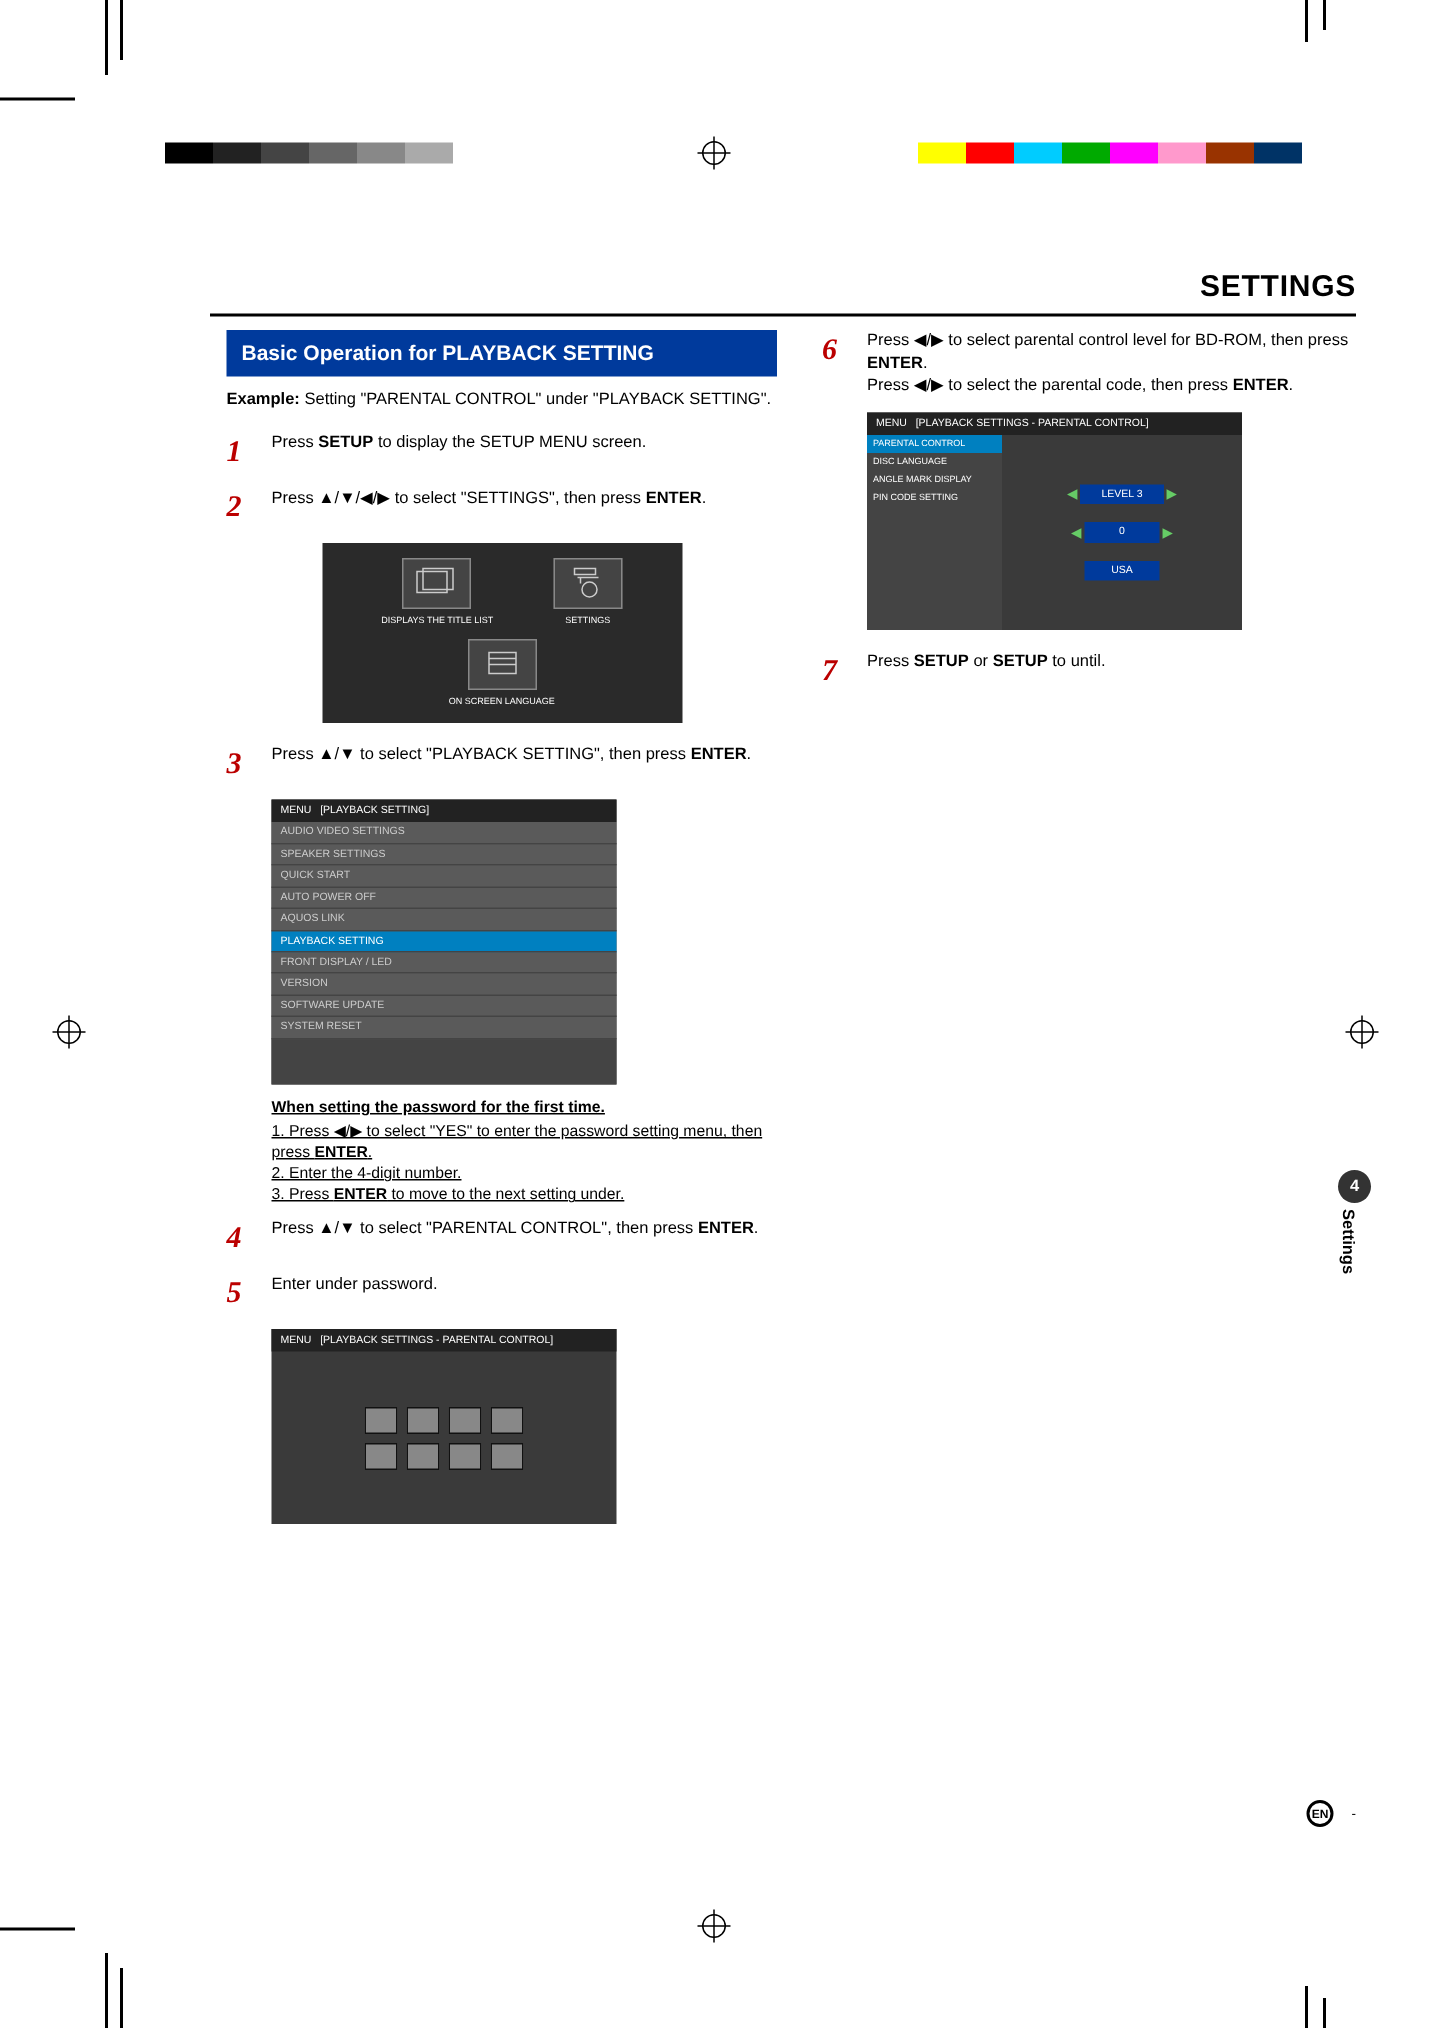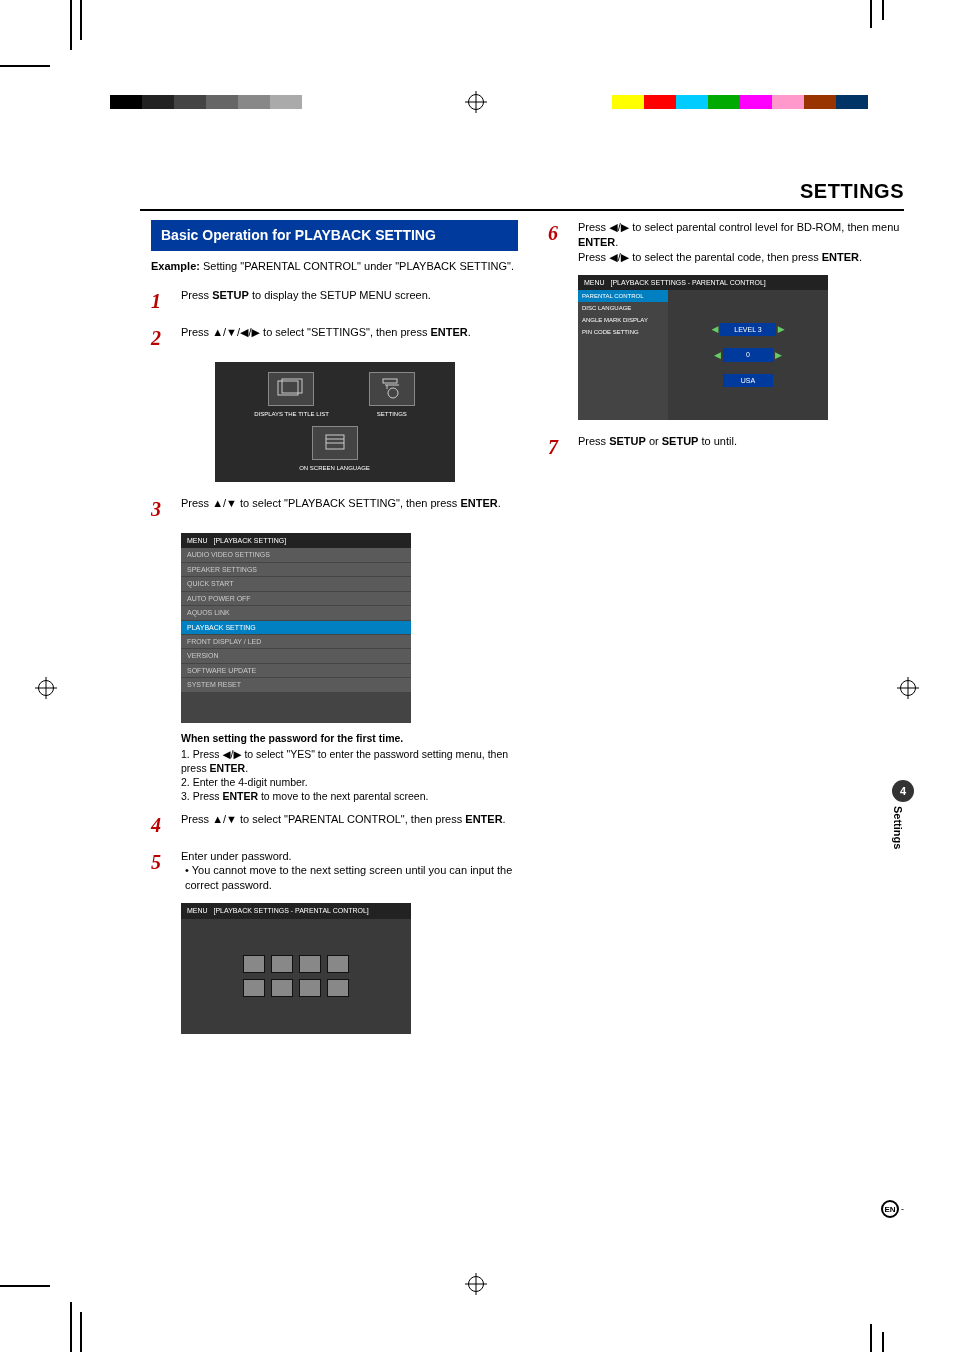--- a/index.html
+++ b/index.html
@@ -60,24 +60,24 @@
   .pc-right { flex: 1; display: flex; flex-direction: column; align-items: center; justify-content: center; gap: 12px; }
   .pc-field { display: flex; align-items: center; gap: 2px; }
   .pc-val { background: #003a9c; color: #fff; font-size: 7px; padding: 2px 14px; min-width: 50px; text-align: center; }
   .pc-arrow { color: #6c6; font-size: 9px; }
 
   
   .side-tab { position: absolute; right: 40px; top: 780px; width: 22px; }
   .side-circle { width: 22px; height: 22px; background: #333; color: #fff; border-radius: 50%; display: flex; align-items: center; justify-content: center; font-size: 11px; font-weight: bold; margin-bottom: 4px; }
   .side-label { writing-mode: vertical-rl; font-size: 11px; font-weight: bold; }
 
-  .footer-en { position: absolute; right: 50px; top: 1200px; font-size: 9px; display: flex; align-items: center; gap: 2px; }
+  .footer-en { position: absolute; right: 50px; top: 1200px; font-size: 9px; display: flex; align-items: center; gap: 12px; }
   .en-circle { border: 2px solid #000; border-radius: 50%; width: 18px; height: 18px; display: flex; align-items: center; justify-content: center; font-size: 8px; font-weight: bold; }
 
-  .substep { margin-left: 30px; font-size: 10.5px; line-height: 1.35; }
+  .substep { margin-left: 30px; font-size: 10.5px; line-height: 1.35; text-decoration: underline; }
   .substep-title { font-weight: bold; margin-bottom: 2px; }
 </style>
 </head>
 <body>
 
 <div class="crop-mark" style="left:70px; top:0; width:2px; height:50px;"></div>
 <div class="crop-mark" style="left:0; top:65px; width:50px; height:2px;"></div>
 <div class="crop-mark" style="left:80px; top:0; width:2px; height:40px;"></div>
 <div class="crop-mark" style="left:70px; bottom:0; width:2px; height:50px;"></div>
 <div class="crop-mark" style="left:0; bottom:65px; width:50px; height:2px;"></div>
@@ -200,35 +200,34 @@
           <div class="settings-item">SOFTWARE UPDATE</div>
           <div class="settings-item">SYSTEM RESET</div>
         </div>
       <div class="settings-footer"></div>
     </div>
 
     <div class="substep">
       <div class="substep-title">When setting the password for the first time.</div>
       <div><span>1. Press ◀/▶ to select "YES" to enter the password setting menu, then press </span><b>ENTER</b><span>.</span></div>
       <div>2. Enter the 4-digit number.</div>
-      <div><span>3. Press </span><b>ENTER</b><span> to move to the next parental screen.</span></div>
+      <div><span>3. Press </span><b>ENTER</b><span> to move to the next setting under.</span></div>
     </div>
 
     <div class="step" style="margin-top:8px;">
       <div class="step-num">4</div>
       <div class="step-body">
         <span>Press ▲/▼ to select "PARENTAL CONTROL", then press </span><b>ENTER</b><span>.</span>
       </div>
     </div>
 
     <div class="step">
       <div class="step-num">5</div>
       <div class="step-body">
         <span>Enter under password.</span>
-        <div class="bullet">• <span>You cannot move to the next setting screen until you can input the correct password.</span></div>
       </div>
     </div>
 
     <div class="pwd-panel">
       <div class="pwd-header">
         <span>MENU</span>&nbsp;&nbsp;
         <span>[PLAYBACK SETTINGS - PARENTAL CONTROL]</span>
       </div>
       <div class="pwd-body">
         <div class="pwd-row">
@@ -245,21 +244,21 @@
           </div>
       </div>
     </div>
   </div>
 
   <div class="col">
 
     <div class="step">
       <div class="step-num">6</div>
       <div class="step-body">
-        <div><span>Press ◀/▶ to select parental control level for BD-ROM, then menu </span><b>ENTER</b><span>.</span></div>
+        <div><span>Press ◀/▶ to select parental control level for BD-ROM, then press </span><b>ENTER</b><span>.</span></div>
         <div><span>Press ◀/▶ to select the parental code, then press </span><b>ENTER</b><span>.</span></div>
       </div>
     </div>
 
     <div class="pc-panel">
       <div class="pc-header">
         <span>MENU</span>&nbsp;&nbsp;
         <span>[PLAYBACK SETTINGS - PARENTAL CONTROL]</span>
       </div>
       <div class="pc-body">

